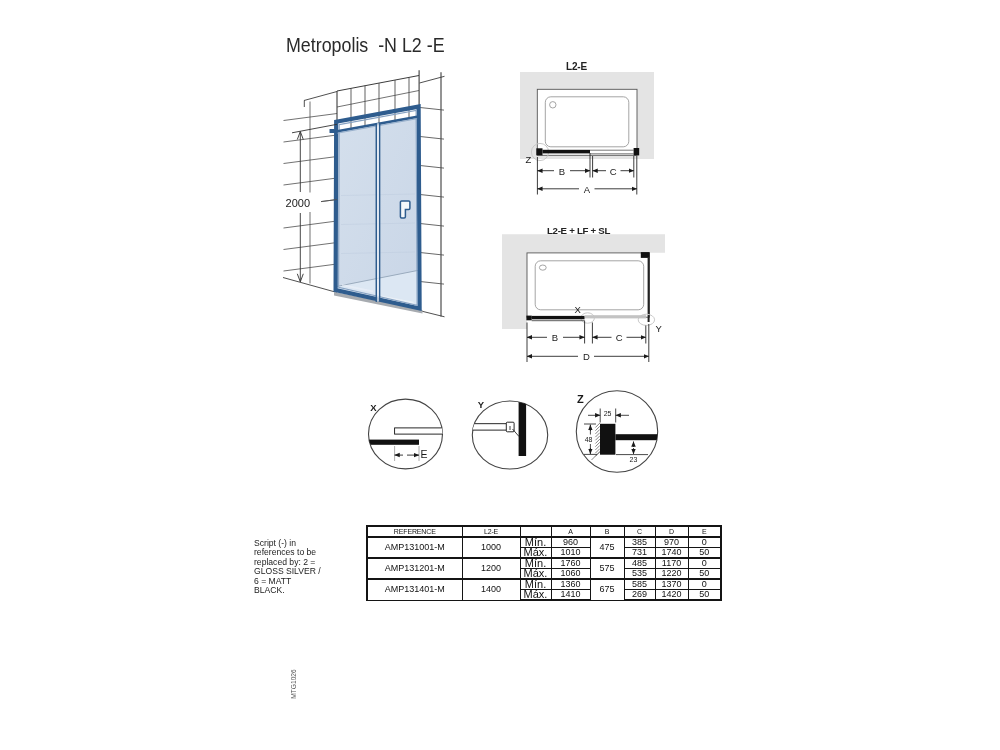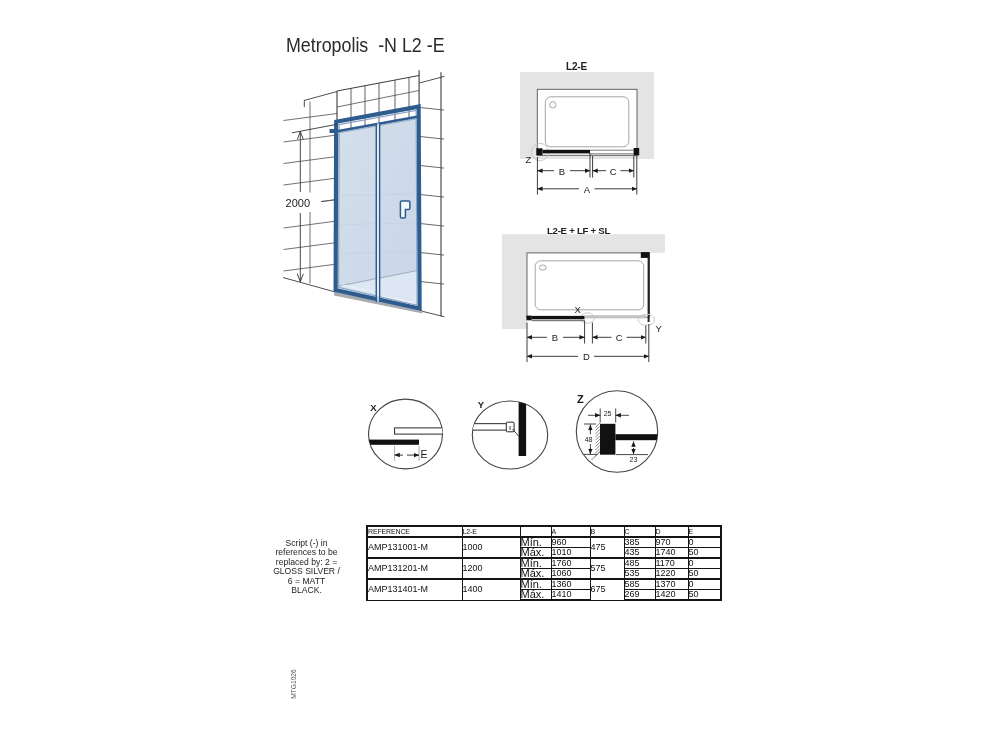--- a/index.html
+++ b/index.html
@@ -1,22 +1,22 @@
 <!DOCTYPE html>
 <html><head><meta charset="utf-8">
 <style>
 html,body{margin:0;padding:0;background:#fff}
 body{width:1000px;height:750px;position:relative;overflow:hidden;font-family:"Liberation Sans",sans-serif}
 .abs{position:absolute}
 #title{left:286px;top:33px;font-size:20.5px;color:#2a2a2a;transform:scale(.87,1);transform-origin:left top;white-space:nowrap}
-#note{left:254px;top:539px;width:105px;text-align:center;font-size:8.6px;line-height:9.45px;color:#222}
+#note{left:254px;top:539px;width:105px;text-align:left;font-size:8.6px;line-height:9.45px;color:#222}
 #mtg{left:293px;top:684px;transform:translate(-50%,-50%) rotate(-90deg);font-size:6.6px;color:#555}
 table{border-collapse:collapse;table-layout:fixed}
 #tbl{left:366px;top:525px}
-#tbl td{border:1px solid #141414;padding:0;vertical-align:middle;font-size:9px;line-height:9px;height:9px;color:#111;overflow:hidden}
+#tbl td{border:1px solid #141414;padding:0;text-align:center;vertical-align:middle;font-size:9px;line-height:9px;height:9px;color:#111;overflow:hidden}
 #tbl .hd td{height:6.4px;font-size:7px;letter-spacing:-.15px;border-bottom-width:2px}
 #tbl td.bl{border-left-width:2px}
 #tbl td.br{border-right-width:2px}
 #tbl tr.gt td{border-top-width:2px}
 #tbl tr.gb td{border-bottom-width:2px}
 #tbl .mm{font-size:11px}
 </style></head>
 <body>
 <div class="abs" id="title">Metropolis&nbsp; -N L2 -E</div>
 
@@ -278,21 +278,21 @@
         <td class="mm">Mín.</td>
         <td>960</td>
         <td rowspan="2">475</td>
         <td>385</td>
         <td>970</td>
         <td class="br">0</td>
       </tr>
 <tr class="gb">
         <td class="mm">Máx.</td>
         <td>1010</td>
-        <td>435</td>
+        <td>731</td>
         <td>1740</td>
         <td class="br">50</td>
       </tr>
 <tr class="gt">
         <td class="bl" rowspan="2">AMP131201-M</td>
         <td rowspan="2">1200</td>
         <td class="mm">Mín.</td>
         <td>1760</td>
         <td rowspan="2">575</td>
         <td>485</td>

